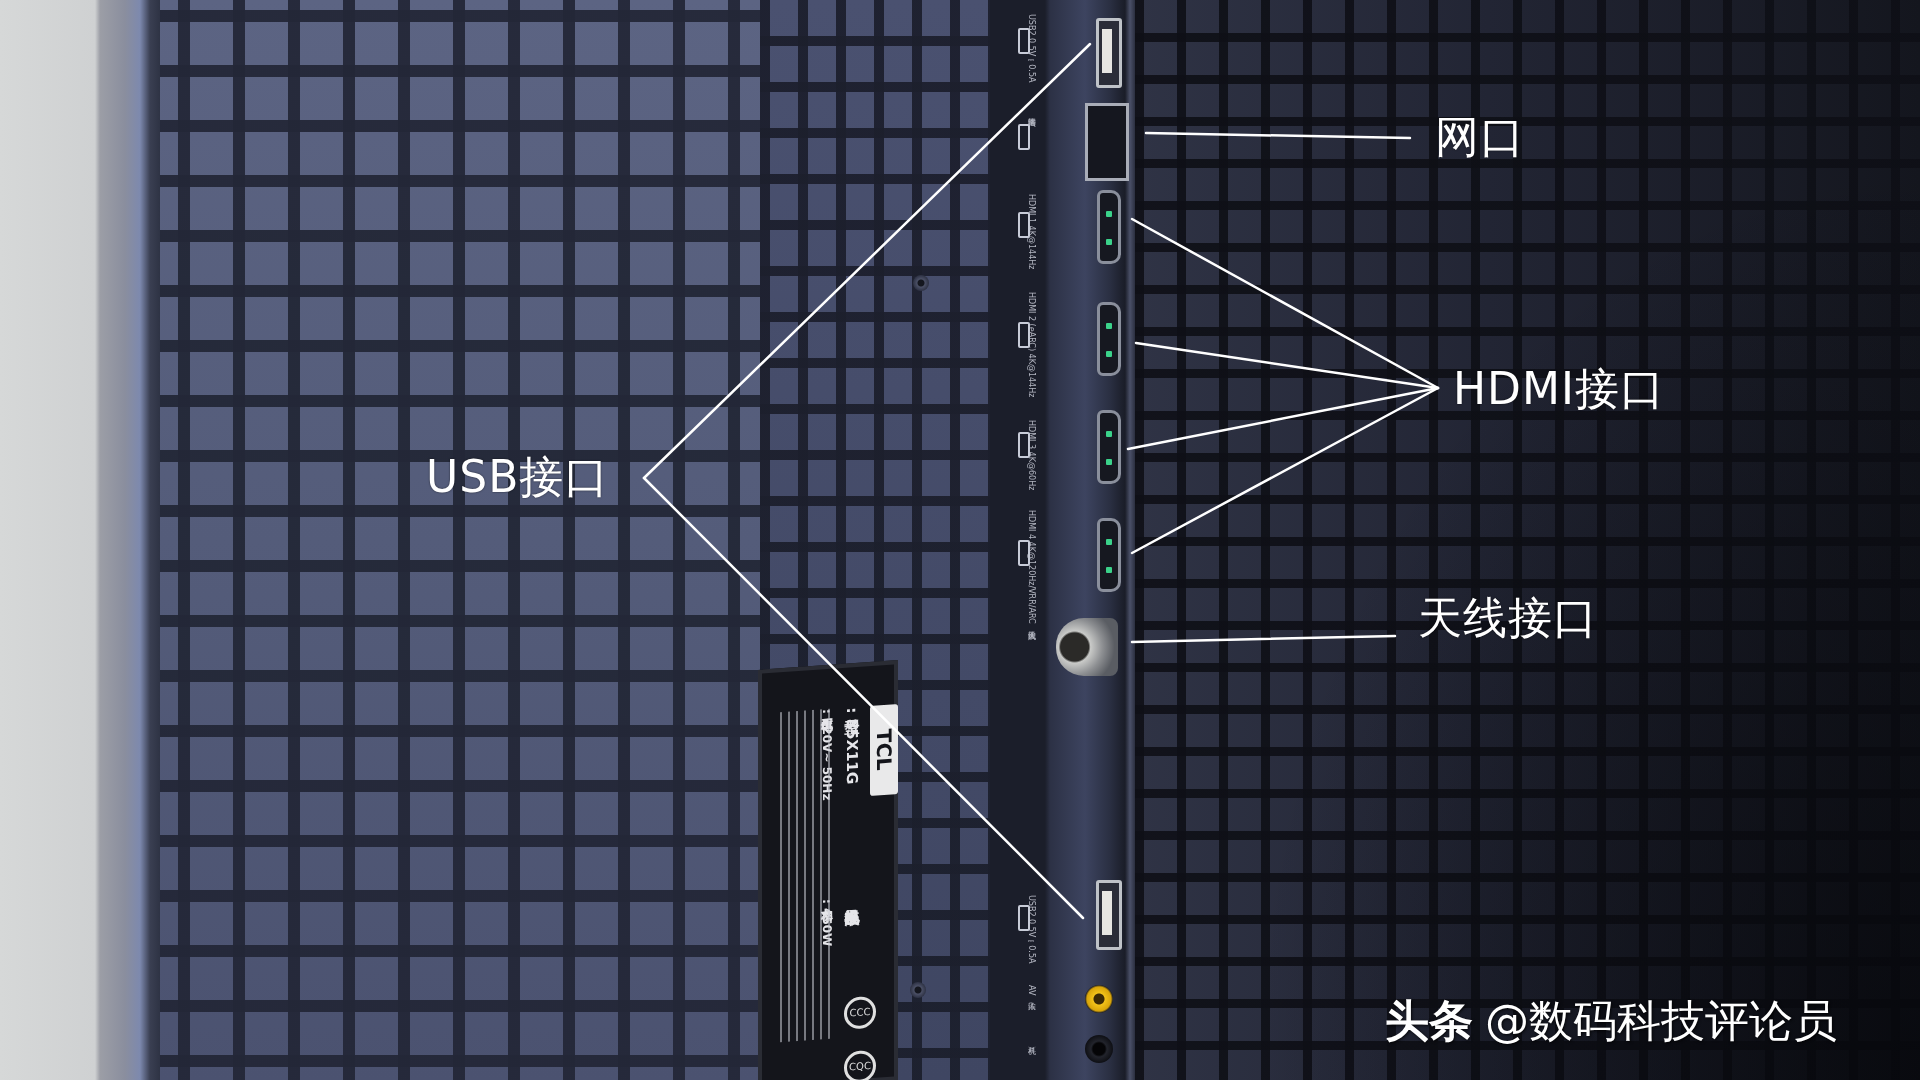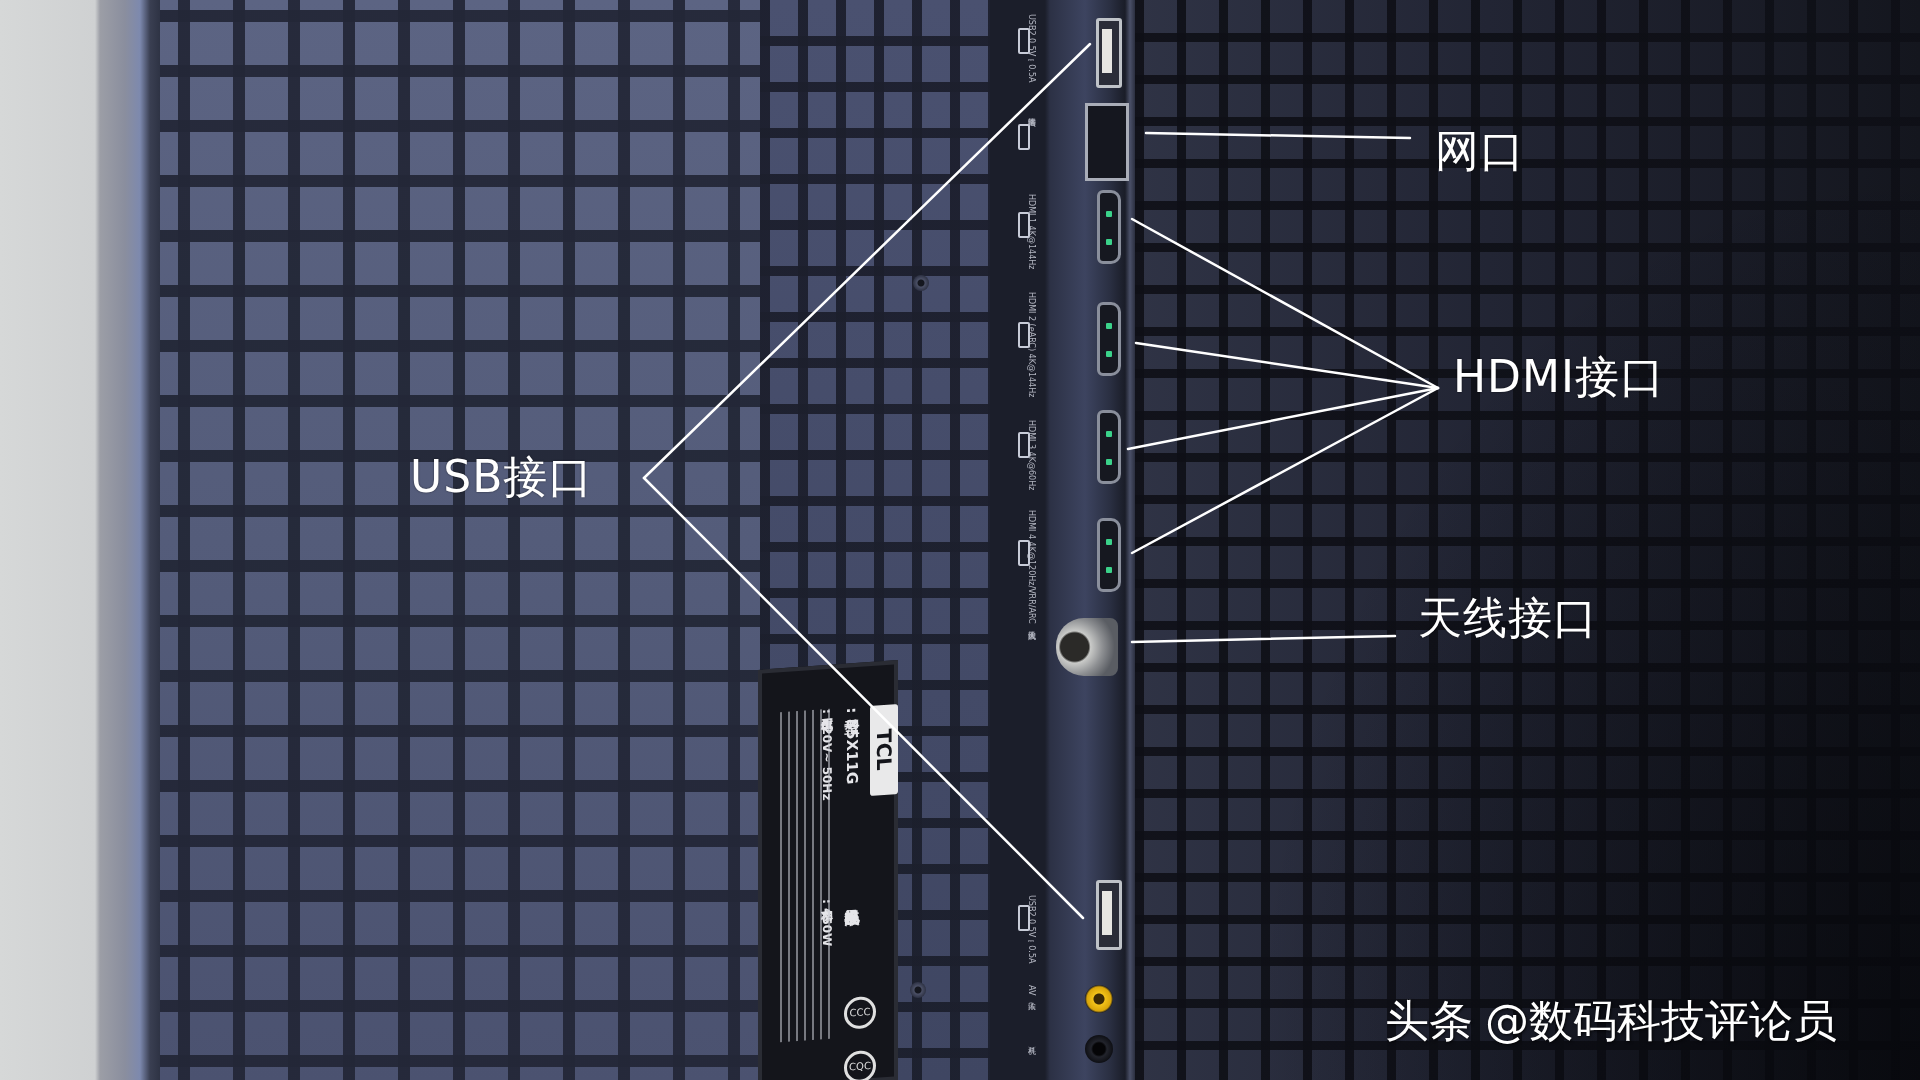--- a/index.html
+++ b/index.html
@@ -43,21 +43,21 @@
   .av-black{position:absolute;left:1085px;top:1035px;width:28px;height:28px;border-radius:50%;background:radial-gradient(circle,#050507 0 6px,#22242c 8px,#0e0f14 14px);}
   .screw{position:absolute;width:16px;height:16px;border-radius:50%;background:radial-gradient(circle,#15171f 0 3px,#4b5066 4px,#2d3143 8px);}
   #sticker{left:758px;top:665px;width:140px;height:420px;background:#14151b;border:4px solid #2a2c34;box-sizing:border-box;transform:skewY(-4deg);}
   #sticker .brand{position:absolute;left:108px;top:40px;width:28px;height:90px;background:#e9e9ea;color:#14151b;font-weight:bold;font-size:20px;writing-mode:vertical-rl;display:flex;align-items:center;justify-content:center;border-radius:3px;}
   #sticker .line{position:absolute;writing-mode:vertical-rl;color:#e6e6ea;font-size:15px;font-weight:bold;white-space:nowrap;}
   #sticker .fine{position:absolute;left:18px;top:40px;width:50px;height:330px;background:repeating-linear-gradient(90deg,#c9cbd3 0 2px,transparent 2px 8px);opacity:0.55;}
   #sticker .cert{position:absolute;width:26px;height:26px;border-radius:50%;border:3px solid #e0e0e0;color:#e0e0e0;font-size:10px;text-align:center;line-height:26px;}
   svg#lines{position:absolute;left:0;top:0;}
   .label{position:absolute;color:#ffffff;font-size:44px;letter-spacing:1px;white-space:nowrap;text-shadow:0 0 2px rgba(0,0,0,0.6);}
   #watermark{position:absolute;left:1385px;top:992px;color:#ffffff;font-size:44px;white-space:nowrap;text-shadow:1px 1px 3px rgba(0,0,0,0.8);}
-  #watermark .brand{font-weight:normal;margin-right:12px;}
+  #watermark .brand{font-weight:bold;margin-right:12px;}
 </style>
 </head>
 <body>
 
 <div class="layer" id="wall"></div>
 <div class="layer" id="back-left"></div>
 <div class="layer" id="back-mid"></div>
 <div class="layer" id="back-right"></div>
 <div class="layer" id="shade-right"></div>
 
@@ -113,20 +113,20 @@
     <line x1="1132" y1="219" x2="1438" y2="388"></line>
     <line x1="1136" y1="343" x2="1438" y2="388"></line>
     <line x1="1128" y1="449" x2="1438" y2="388"></line>
     <line x1="1132" y1="553" x2="1438" y2="388"></line>
     <line x1="1132" y1="642" x2="1395" y2="636"></line>
     <line x1="644" y1="478" x2="1090" y2="44"></line>
     <line x1="644" y1="478" x2="1083" y2="918"></line>
   </g>
 </svg>
 
-<div class="label" style="left:1435px;top:122px">网口</div>
-<div class="label" style="left:1453px;top:348px">HDMI接口</div>
+<div class="label" style="left:1435px;top:108px">网口</div>
+<div class="label" style="left:1453px;top:360px">HDMI接口</div>
 <div class="label" style="left:1418px;top:589px">天线接口</div>
-<div class="label" style="left:410px;top:448px">USB接口</div>
+<div class="label" style="left:426px;top:448px">USB接口</div>
 
 <div id="watermark">
   <span class="brand">头条</span><span>@数码科技评论员</span>
 </div>
 
 </body></html>

